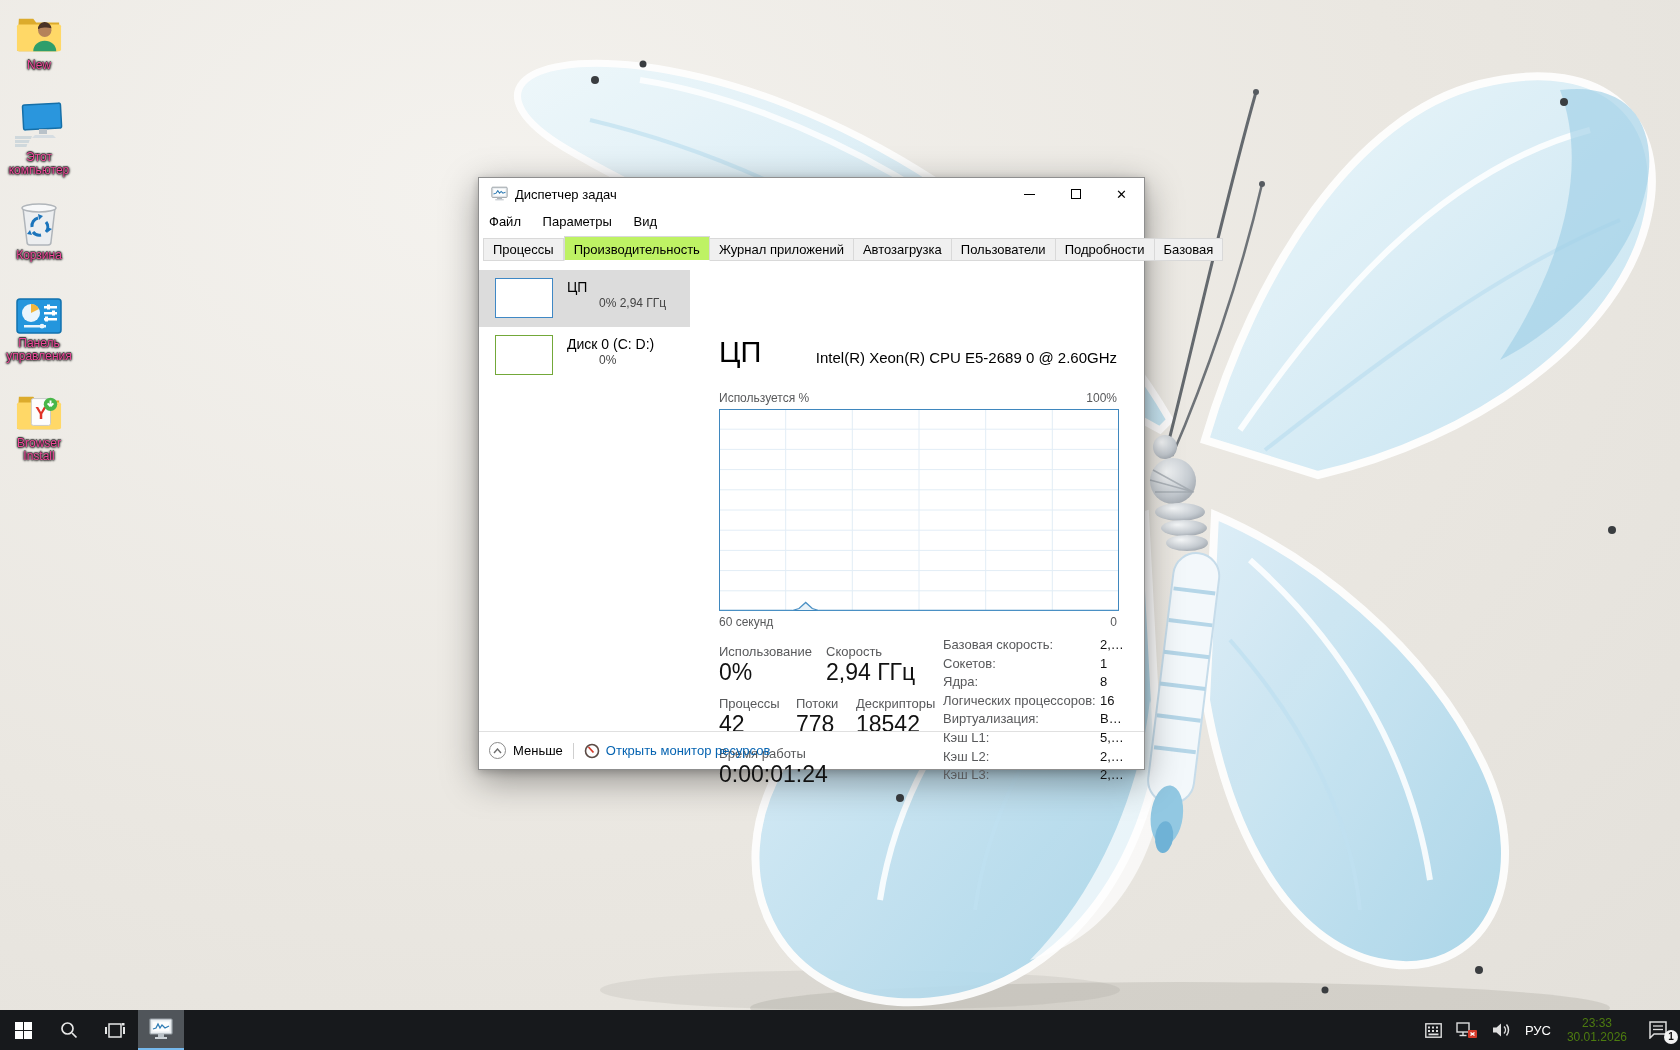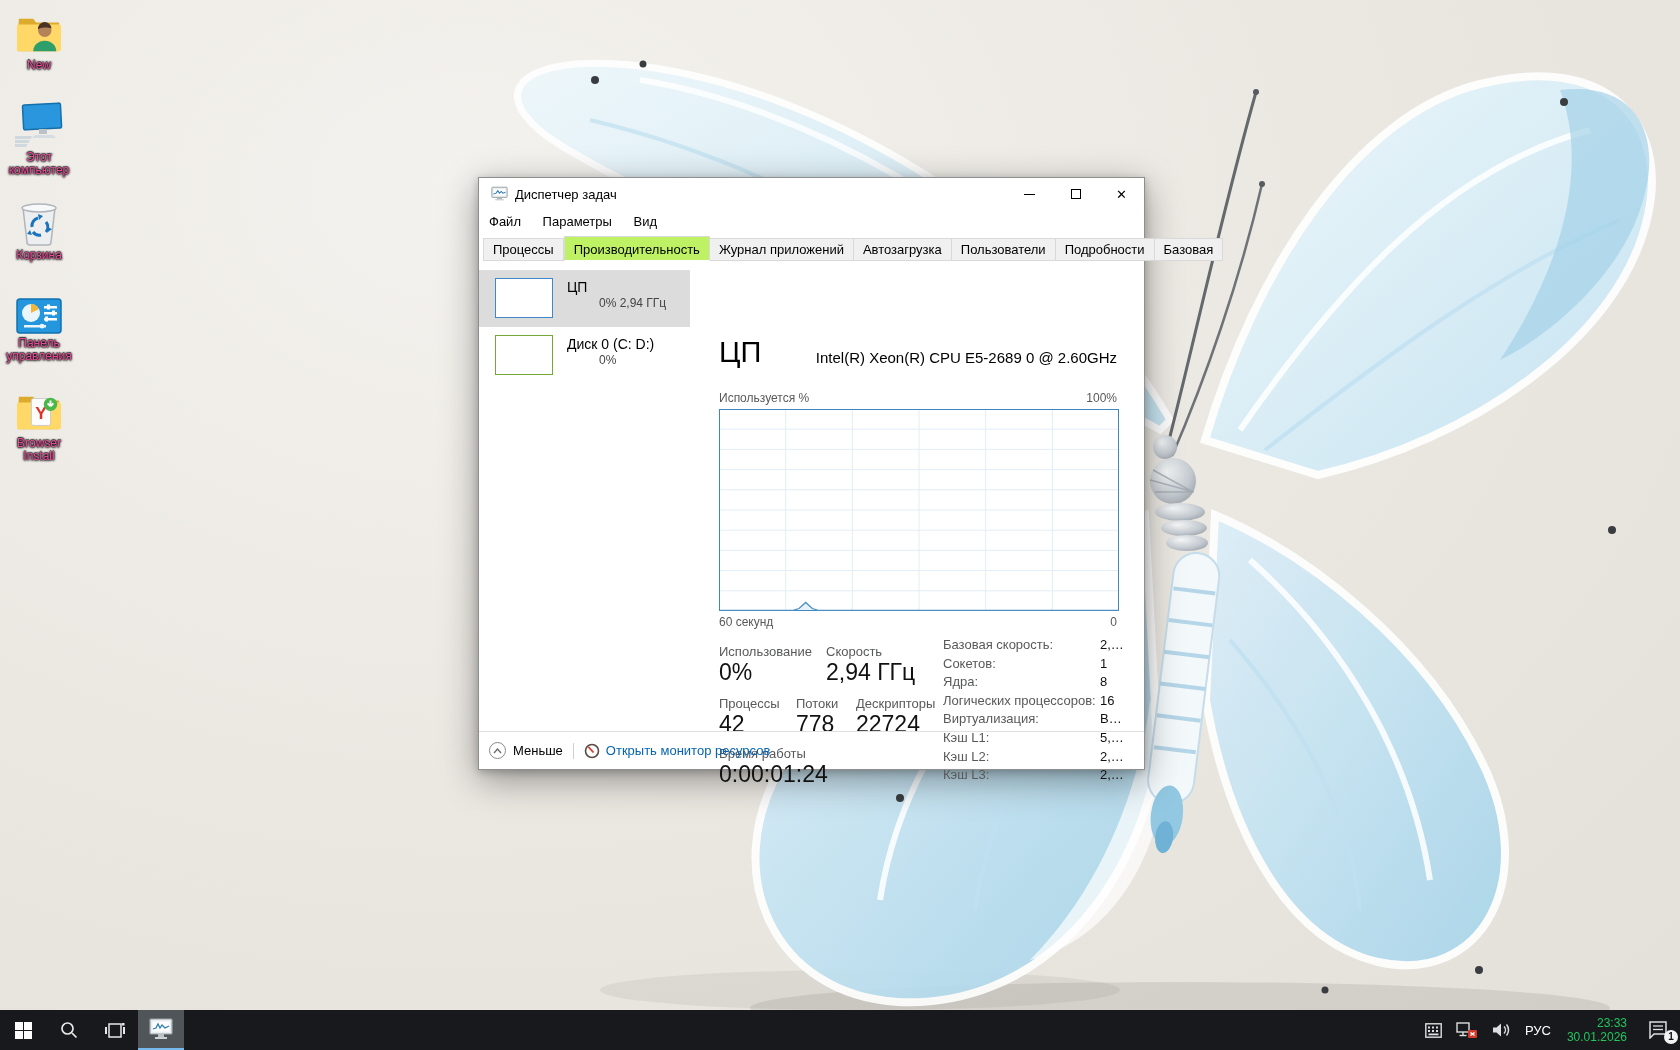--- a/index.html
+++ b/index.html
@@ -89,21 +89,21 @@
   #resmon-link .lk { margin-left:6px; }
 
   
   #taskbar { position:absolute; left:0; bottom:0; width:1680px; height:40px; background:#17191c; display:flex; align-items:stretch; }
   .tb-btn { width:46px; display:flex; align-items:center; justify-content:center; }
   .tb-app { width:46px; display:flex; align-items:center; justify-content:center; position:relative; }
   .tb-app.active { background:#50555a; border-bottom:2px solid #76b9ed; }
   #tray { position:absolute; right:0; top:0; height:40px; display:flex; align-items:center; }
   .tray-item { display:flex; align-items:center; justify-content:center; padding:0 7px; height:100%; }
   #lang-label { color:#fff; font-size:13px; }
-  #clock { color:#22c55e; font-size:12px; text-align:right; line-height:14px; padding:4px 9px; }
+  #clock { color:#4d7c0f; font-size:12px; text-align:center; line-height:14px; padding:4px 9px; }
   #ac-badge { position:absolute; right:2px; bottom:6px; width:14px; height:14px; border-radius:50%; background:#f3f3f3; color:#111; font-size:10px; line-height:14px; text-align:center; font-weight:bold; }
 </style>
 </head>
 <body>
 
 <svg id="wallpaper" viewBox="0 0 1680 1050">
   <defs>
     <linearGradient id="wgA" x1="0" y1="0" x2="1" y2="1">
       <stop offset="0" stop-color="#eef8fc"></stop>
         <stop offset="1" stop-color="#c3e4f3"></stop>
@@ -348,21 +348,21 @@
           <div style="width:77px;">
             <div class="stat-label">Процессы</div>
             <div class="stat-value">42</div>
           </div>
           <div style="width:60px;">
             <div class="stat-label">Потоки</div>
             <div class="stat-value">778</div>
           </div>
           <div>
             <div class="stat-label">Дескрипторы</div>
-            <div class="stat-value">22724</div>
+            <div class="stat-value">18542</div>
           </div>
         </div>
       </div>
       <div class="stat-col" id="stats-row3" style="left:29px;">
         <div class="stat-label">Время работы</div>
         <div class="stat-value">0:00:01:24</div>
       </div>
 
       <div id="info-col">
         <div class="info-row">

